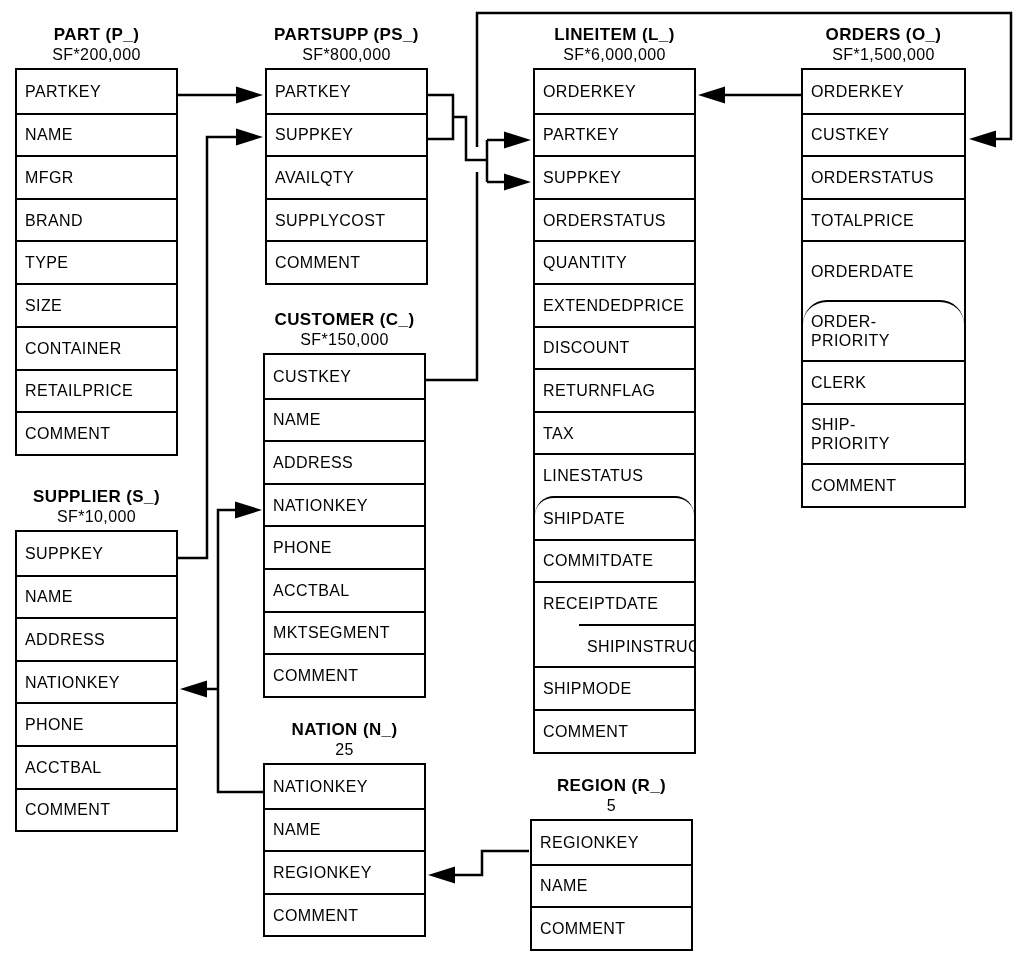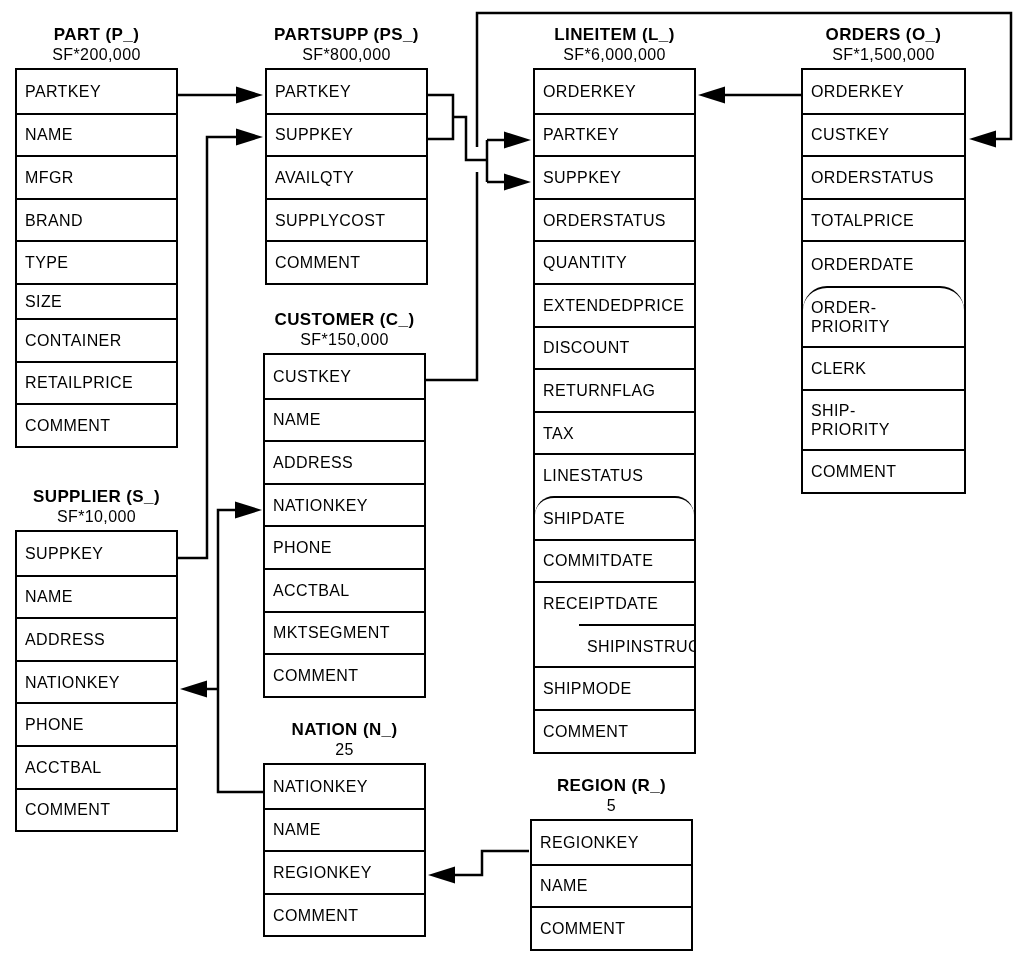--- a/index.html
+++ b/index.html
@@ -102,21 +102,21 @@
   <div id="tables">
       <div class="table-wrap" style="left: 15px; top: 25px; width: 163px;">
         <div class="table-title">PART (P_)</div>
         <div class="table-scale">SF*200,000</div>
         <div class="tbox">
           <div class="trow" style="height: 42.6px;">PARTKEY</div>
           <div class="trow" style="height: 42.6px;">NAME</div>
           <div class="trow" style="height: 42.6px;">MFGR</div>
           <div class="trow" style="height: 42.6px;">BRAND</div>
           <div class="trow" style="height: 42.6px;">TYPE</div>
-          <div class="trow" style="height: 35px;">SIZE</div>
+          <div class="trow" style="height: 43px;">SIZE</div>
           <div class="trow" style="height: 42.6px;">CONTAINER</div>
           <div class="trow" style="height: 42.6px;">RETAILPRICE</div>
           <div class="trow" style="height: 42.6px;">COMMENT</div>
         </div>
       </div>
       <div class="table-wrap" style="left: 265px; top: 25px; width: 163px;">
         <div class="table-title">PARTSUPP (PS_)</div>
         <div class="table-scale">SF*800,000</div>
         <div class="tbox">
           <div class="trow" style="height: 42.6px;">PARTKEY</div>
@@ -149,21 +149,21 @@
         </div>
       </div>
       <div class="table-wrap" style="left: 801px; top: 25px; width: 165px;">
         <div class="table-title">ORDERS (O_)</div>
         <div class="table-scale">SF*1,500,000</div>
         <div class="tbox">
           <div class="trow" style="height: 42.6px;">ORDERKEY</div>
           <div class="trow" style="height: 42.6px;">CUSTKEY</div>
           <div class="trow" style="height: 42.6px;">ORDERSTATUS</div>
           <div class="trow" style="height: 42.6px;">TOTALPRICE</div>
-          <div class="trow" style="height: 46px;">ORDERDATE</div>
+          <div class="trow" style="height: 60px;">ORDERDATE</div>
           <div class="trow" style="height: 60px; border-radius: 24px;">ORDER-
 PRIORITY</div>
           <div class="trow" style="height: 42.6px;">CLERK</div>
           <div class="trow" style="height: 60px;">SHIP-
 PRIORITY</div>
           <div class="trow" style="height: 42.6px;">COMMENT</div>
         </div>
       </div>
       <div class="table-wrap" style="left: 263px; top: 310px; width: 163px;">
         <div class="table-title">CUSTOMER (C_)</div>

